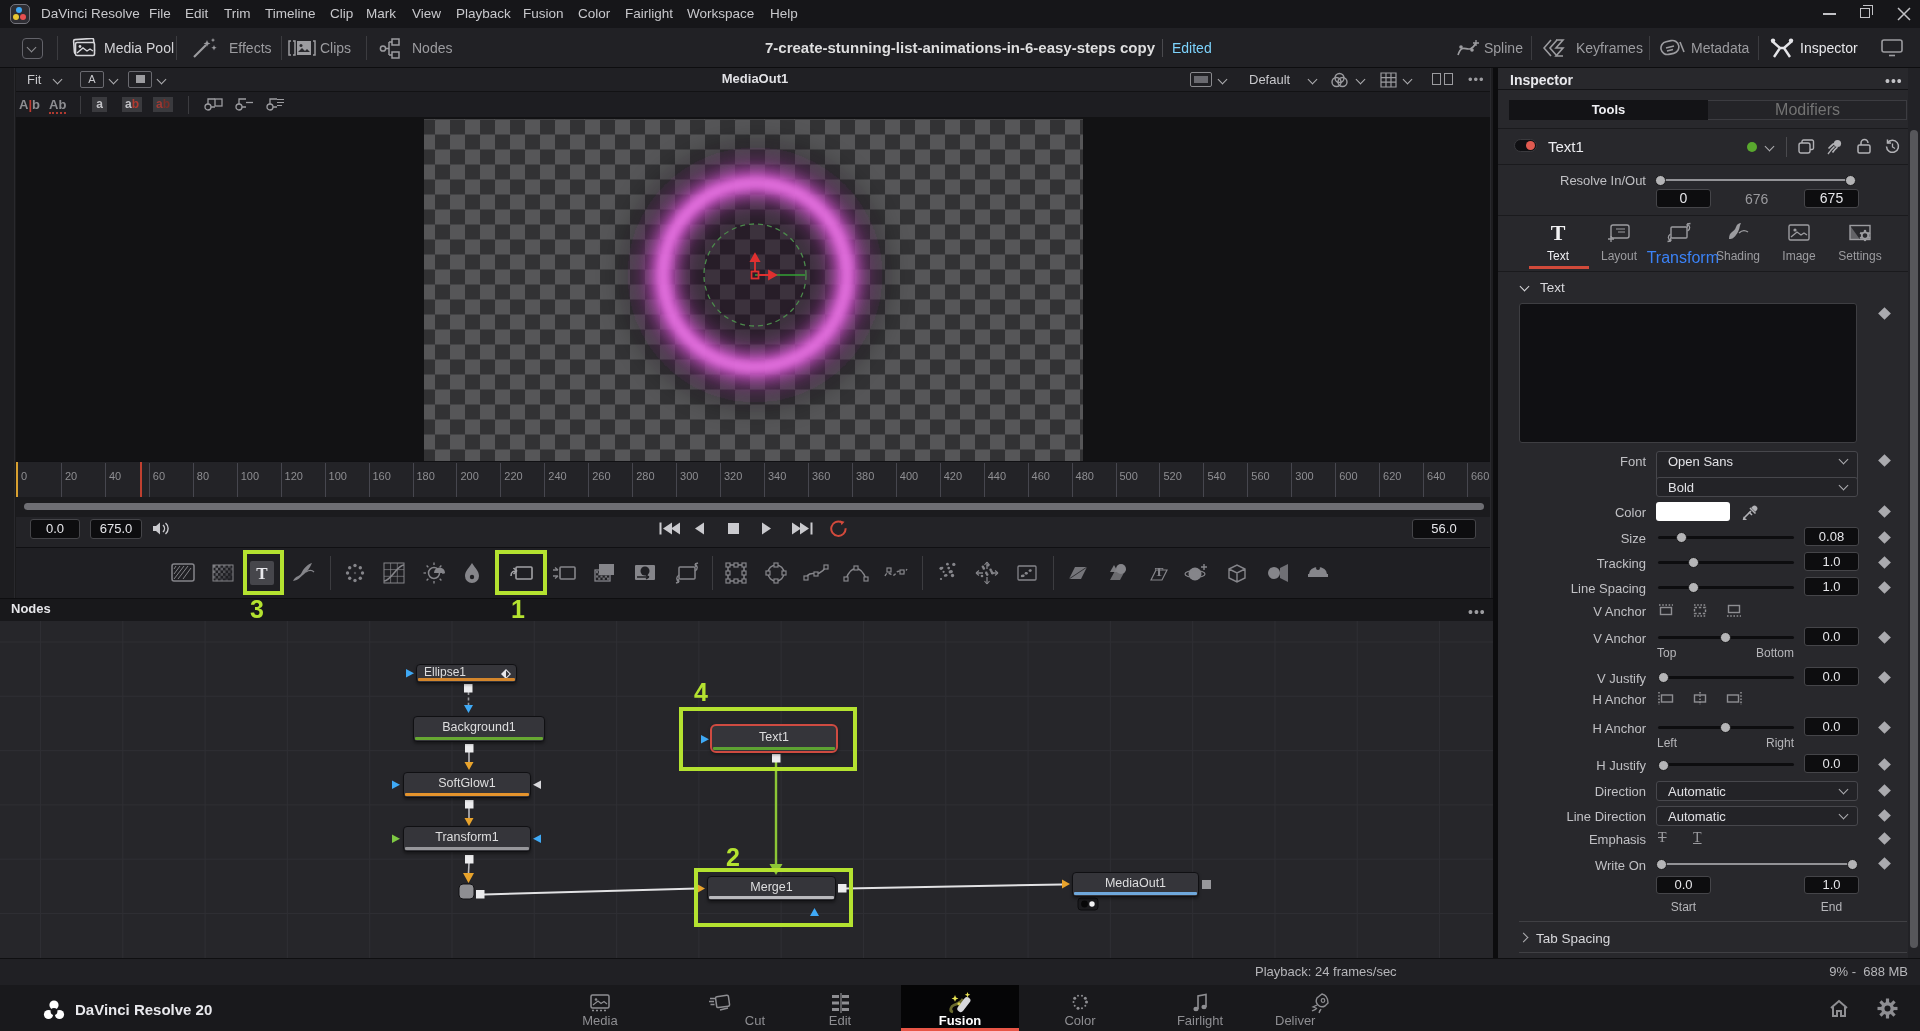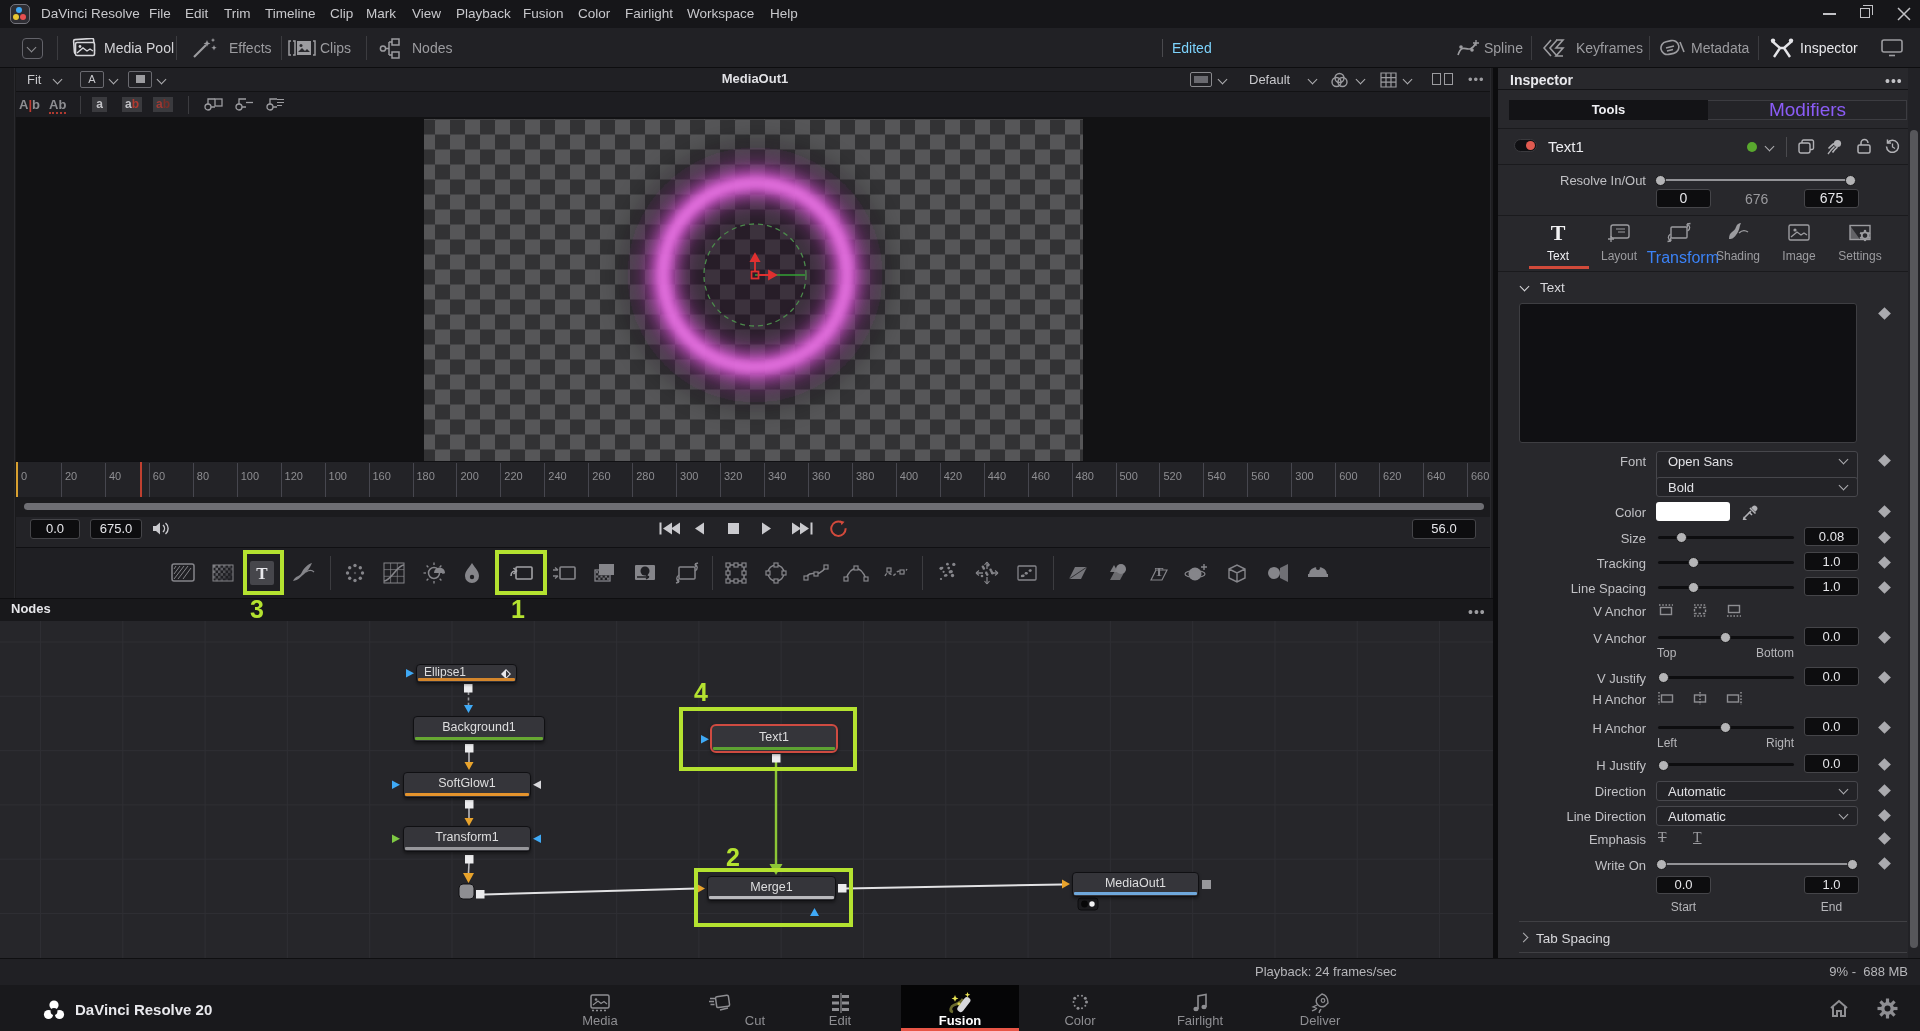--- a/index.html
+++ b/index.html
@@ -83,20 +83,21 @@
 </svg>
 <div class="micon" style="left:320px">Clips</div>
 <div class="divv" style="left:366px;top:36px;height:24px"></div>
 <svg class="abs" style="left:378px;top:38px" width="24" height="22" viewBox="0 0 24 22">
 <rect x="14" y="1" width="7" height="6" fill="none" stroke="#9c9ca0" stroke-width="1.5"></rect>
 <rect x="14" y="14" width="7" height="6" fill="none" stroke="#9c9ca0" stroke-width="1.5"></rect>
 <circle cx="5" cy="10.5" r="2.6" fill="none" stroke="#9c9ca0" stroke-width="1.5"></circle>
 <path d="M8,10.5 L11,10.5 M11,4 L14,4 M11,17 L14,17 M11,4 L11,17" stroke="#9c9ca0" stroke-width="1.5" fill="none"></path>
 </svg>
 <div class="micon" style="left:412px">Nodes</div>
+<div class="abs" style="left:660px;top:38px;width:600px;text-align:center;color:#dededf;font-size:15px;font-weight:bold;line-height:20px">7-create-stunning-list-animations-in-6-easy-steps copy</div>
 <div class="divv" style="left:1162px;top:39px;height:18px;background:#4a4a4e"></div>
 <div class="micon" style="left:1172px;color:#7dd3fc">Edited</div>
 <svg class="abs" style="left:1455px;top:38px" width="26" height="21" viewBox="0 0 26 21">
 <path d="M3,17 C8,2 13,19 21,5" stroke="#9c9ca0" stroke-width="1.6" fill="none"></path>
 <circle cx="6" cy="9" r="1.8" fill="#9c9ca0"></circle>
       <circle cx="17" cy="12" r="1.8" fill="#9c9ca0"></circle>
 <path d="M21,2 l0,6 M18,5 l6,0" stroke="#9c9ca0" stroke-width="1.3"></path>
 </svg>
 <div class="micon" style="left:1484px">Spline</div>
 <div class="divv" style="left:1531px;top:36px;height:24px"></div>
@@ -638,21 +639,21 @@
       <ellipse cx="8" cy="17" rx="2.6" ry="2.2" fill="#8e8e92"></ellipse>
       <ellipse cx="16" cy="15" rx="2.6" ry="2.2" fill="#8e8e92"></ellipse>
     </svg>
 <div class="abs" style="left:1155px;top:1013px;width:90px;text-align:center;color:#8e8e92;font-size:13px;font-weight:normal">Fairlight</div>
 <svg class="abs" style="left:1308px;top:992px" width="24" height="22" viewBox="0 0 24 22">
       <path d="M14,2 c4,1 6,5 6,9 l-3,3 c-2,1 -5,1 -7,-1 c-2,-2 -2,-5 -1,-7 Z" fill="none" stroke="#8e8e92" stroke-width="1.4"></path>
       <circle cx="15" cy="8.5" r="1.8" fill="none" stroke="#8e8e92" stroke-width="1.2"></circle>
       <path d="M9,13 l-4,2 3,1 M13,17 l-2,4 1,-3" stroke="#8e8e92" stroke-width="1.3" fill="none"></path>
       <path d="M4,19 c2,-1 3,-1 5,-3" stroke="#8e8e92" stroke-width="1.3" fill="none"></path>
     </svg>
-<div class="abs" style="left:1275px;top:1013px;width:90px;text-align:center;color:#8e8e92;font-size:13px;font-weight:normal">Deliver</div>
+<div class="abs" style="left:1275px;top:1013px;width:90px;text-align:left;color:#8e8e92;font-size:13px;font-weight:normal">Deliver</div>
 <svg class="abs" style="left:1829px;top:999px" width="20" height="19" viewBox="0 0 20 19">
 <path d="M2,9 L10,2 L18,9" stroke="#8e8e92" stroke-width="2" fill="none"></path>
 <path d="M4,8 V17 H8 V12 H12 V17 H16 V8" stroke="#8e8e92" stroke-width="2" fill="none"></path>
 </svg>
 <svg class="abs" style="left:1877px;top:998px" width="21" height="21" viewBox="-10.5 -10.5 21 21">
 <rect x="-1.6" y="-10" width="3.2" height="4.5" fill="#8e8e92" transform="rotate(0 0 0)"></rect>
       <rect x="-1.6" y="-10" width="3.2" height="4.5" fill="#8e8e92" transform="rotate(45 0 0)"></rect>
       <rect x="-1.6" y="-10" width="3.2" height="4.5" fill="#8e8e92" transform="rotate(90 0 0)"></rect>
       <rect x="-1.6" y="-10" width="3.2" height="4.5" fill="#8e8e92" transform="rotate(135 0 0)"></rect>
       <rect x="-1.6" y="-10" width="3.2" height="4.5" fill="#8e8e92" transform="rotate(180 0 0)"></rect>
@@ -662,21 +663,21 @@
       <circle cx="0" cy="0" r="6.5" fill="#8e8e92"></circle>
       <circle cx="0" cy="0" r="3" fill="#19191c"></circle>
 </svg>
 <div class="abs" style="left:1493px;top:68px;width:5px;height:890px;background:#0c0c0e"></div>
 <div class="abs" style="left:1498px;top:68px;width:422px;height:890px;background:#28282c"></div>
 <div class="abs" style="left:1510px;top:72px;color:#e8e8ec;font-size:14px;font-weight:bold">Inspector</div>
 <div class="abs" style="left:1885px;top:73px;color:#c2c2c6;font-size:14px;letter-spacing:1px">•••</div>
 <div class="abs" style="left:1498px;top:89px;width:422px;height:1px;background:#131316"></div>
 <div class="abs" style="left:1509px;top:100px;width:398px;height:20px;border:1px solid #3c3c41;background:#242428"></div>
 <div class="abs" style="left:1509px;top:100px;width:199px;height:20px;background:#131316;color:#f0f0f4;font-weight:bold;font-size:13px;text-align:center;line-height:20px">Tools</div>
-<div class="abs" style="left:1708px;top:100px;width:199px;height:20px;color:#8b5cf6;font-size:19px;text-align:center;line-height:20px">Modifiers</div>
+<div class="abs" style="left:1708px;top:100px;width:199px;height:20px;color:#737373;font-size:16px;text-align:center;line-height:20px">Modifiers</div>
 <div class="abs" style="left:1498px;top:128px;width:410px;height:1px;background:#1a1a1d"></div>
 <div class="abs" style="left:1514px;top:139px;width:23px;height:13px;border-radius:7px;background:#101013;border:1px solid #3a3a3e"></div>
 <div class="abs" style="left:1526px;top:141px;width:9px;height:9px;border-radius:50%;background:#e05a50"></div>
 <div class="abs" style="left:1548px;top:138px;color:#ececf0;font-size:15px">Text1</div>
 <div class="abs" style="left:1747px;top:142px;width:10px;height:10px;border-radius:50%;background:#59a82e"></div>
 <div class="chev" style="left:1766px;top:143px"></div>
 <div class="divv" style="left:1786px;top:137px;height:20px;background:#4a4a4e"></div>
 <svg class="abs" style="left:1798px;top:139px" width="17" height="15" viewBox="0 0 17 15">
 <rect x="1" y="4" width="11" height="10" rx="2" fill="none" stroke="#b2b2b6" stroke-width="1.4"></rect>
 <path d="M4,4 V2.5 a1.5,1.5 0 0 1 1.5,-1.5 H14 a1.5,1.5 0 0 1 1.5,1.5 V9 a1.5,1.5 0 0 1 -1.5,1.5 H12" fill="none" stroke="#b2b2b6" stroke-width="1.4"></path>

